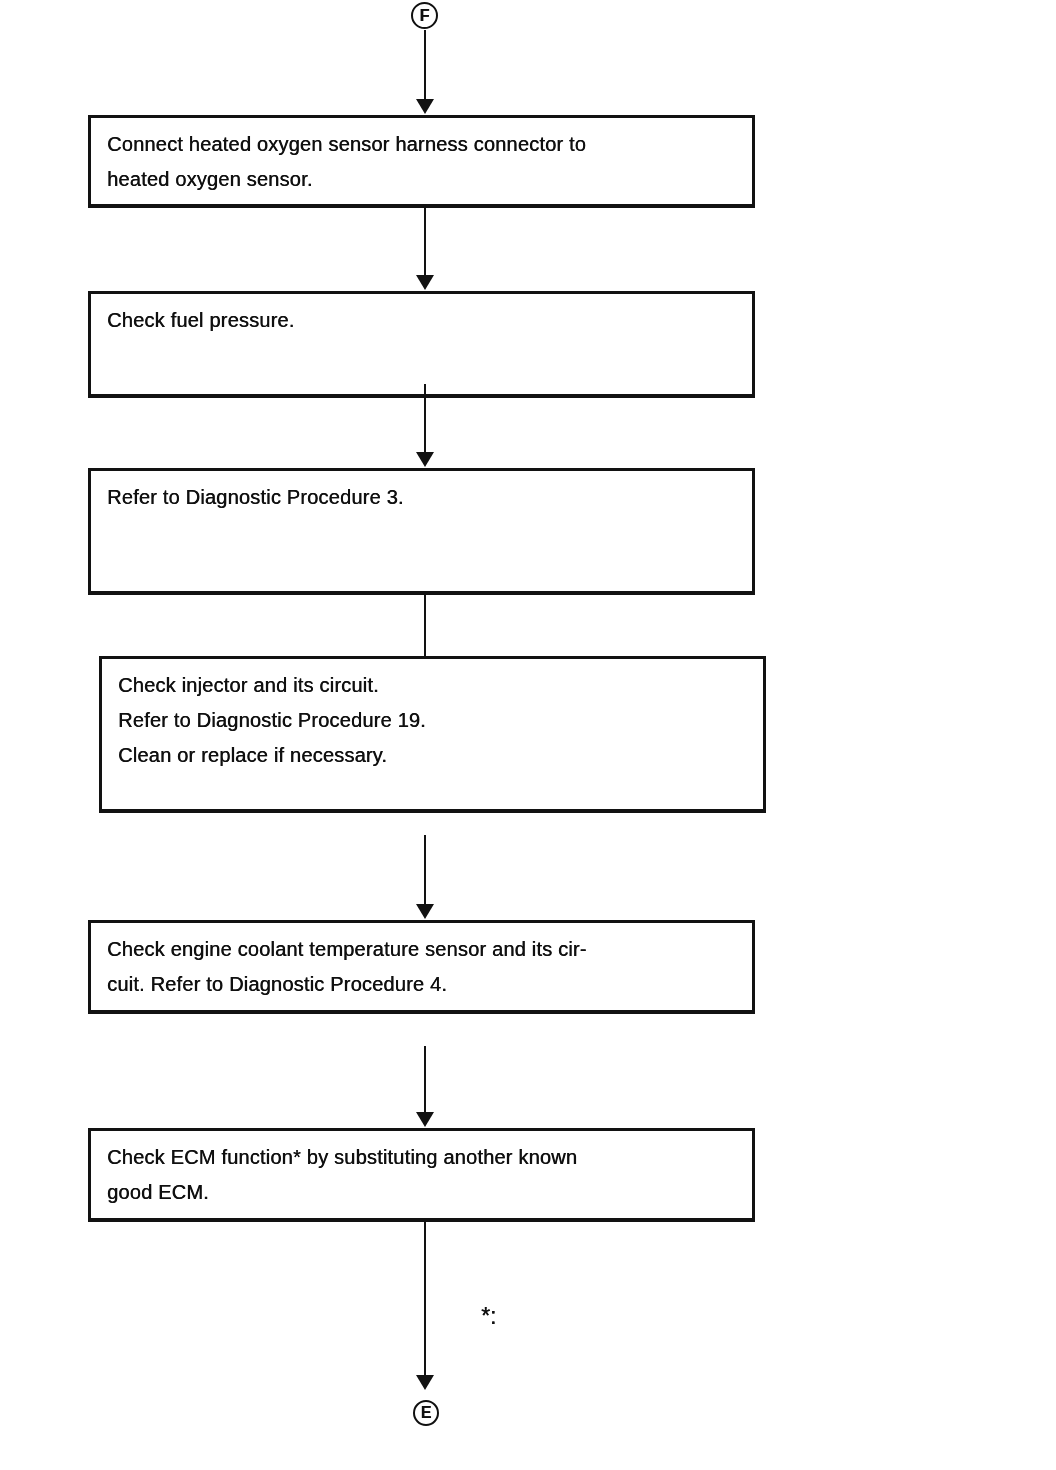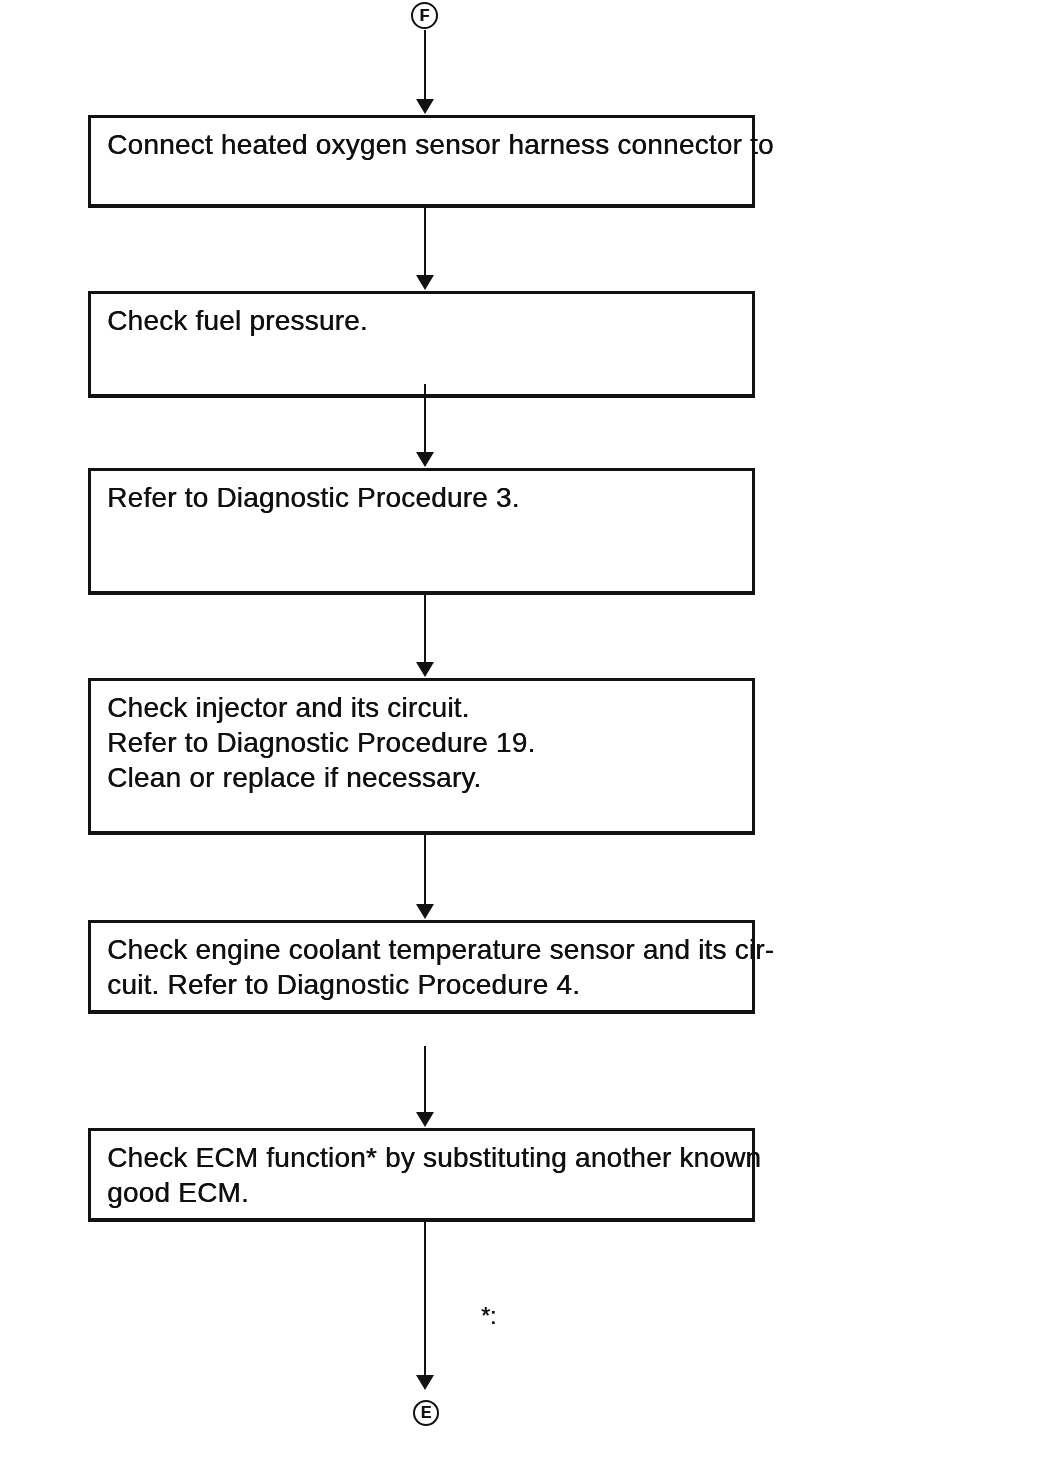--- a/index.html
+++ b/index.html
@@ -37,21 +37,21 @@
     position: absolute;
     left: 88px;
     width: 667px;
     box-sizing: border-box;
     border: 3px solid #121212;
     border-bottom-width: 4px;
     background: #ffffff;
     padding: 9px 14px 0 16px;
   }
   .tline {
-    font-size: 28px;
+    font-size: 20px;
     line-height: 35px;
     letter-spacing: 0.2px;
     white-space: nowrap;
     text-shadow: 0.45px 0 currentColor;
   }
   
   .arrow {
     position: absolute;
     left: 416px;
     width: 18px;
@@ -105,37 +105,38 @@
 <div class="canvas">
 
   <div class="connector" style="left:411px; top:2px;">
     <span>F</span>
   </div>
 
   <div class="arrow" style="top:30px; height:84px;"></div>
 
   <div class="box" style="top:115px; height:93px;">
     <div class="tline">Connect heated oxygen sensor harness connector to</div>
+    <div class="tline">heated oxygen sensor.</div>
   </div>
 
   <div class="arrow" style="top:208px; height:82px;"></div>
 
   <div class="box" style="top:291px; height:107px;">
     <div class="tline">Check fuel pressure.</div>
   </div>
 
   <div class="arrow" style="top:384px; height:83px;"></div>
 
   <div class="box" style="top:468px; height:127px;">
     <div class="tline">Refer to Diagnostic Procedure 3.</div>
   </div>
 
   <div class="arrow" style="top:595px; height:82px;"></div>
 
-  <div class="box" style="top:678px; height:157px;">
+  <div class="box" style="top:656px; height:157px;margin-left:11px;">
     <div class="tline">Check injector and its circuit.</div>
     <div class="tline">Refer to Diagnostic Procedure 19.</div>
     <div class="tline">Clean or replace if necessary.</div>
   </div>
 
   <div class="arrow" style="top:835px; height:84px;"></div>
 
   <div class="box" style="top:920px; height:94px;">
     <div class="tline">Check engine coolant temperature sensor and its cir-</div>
     <div class="tline">cuit. Refer to Diagnostic Procedure 4.</div>

